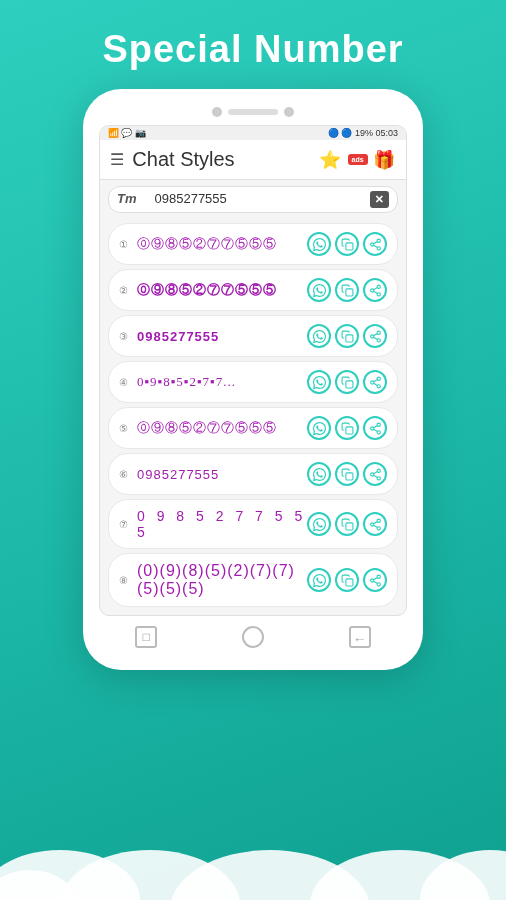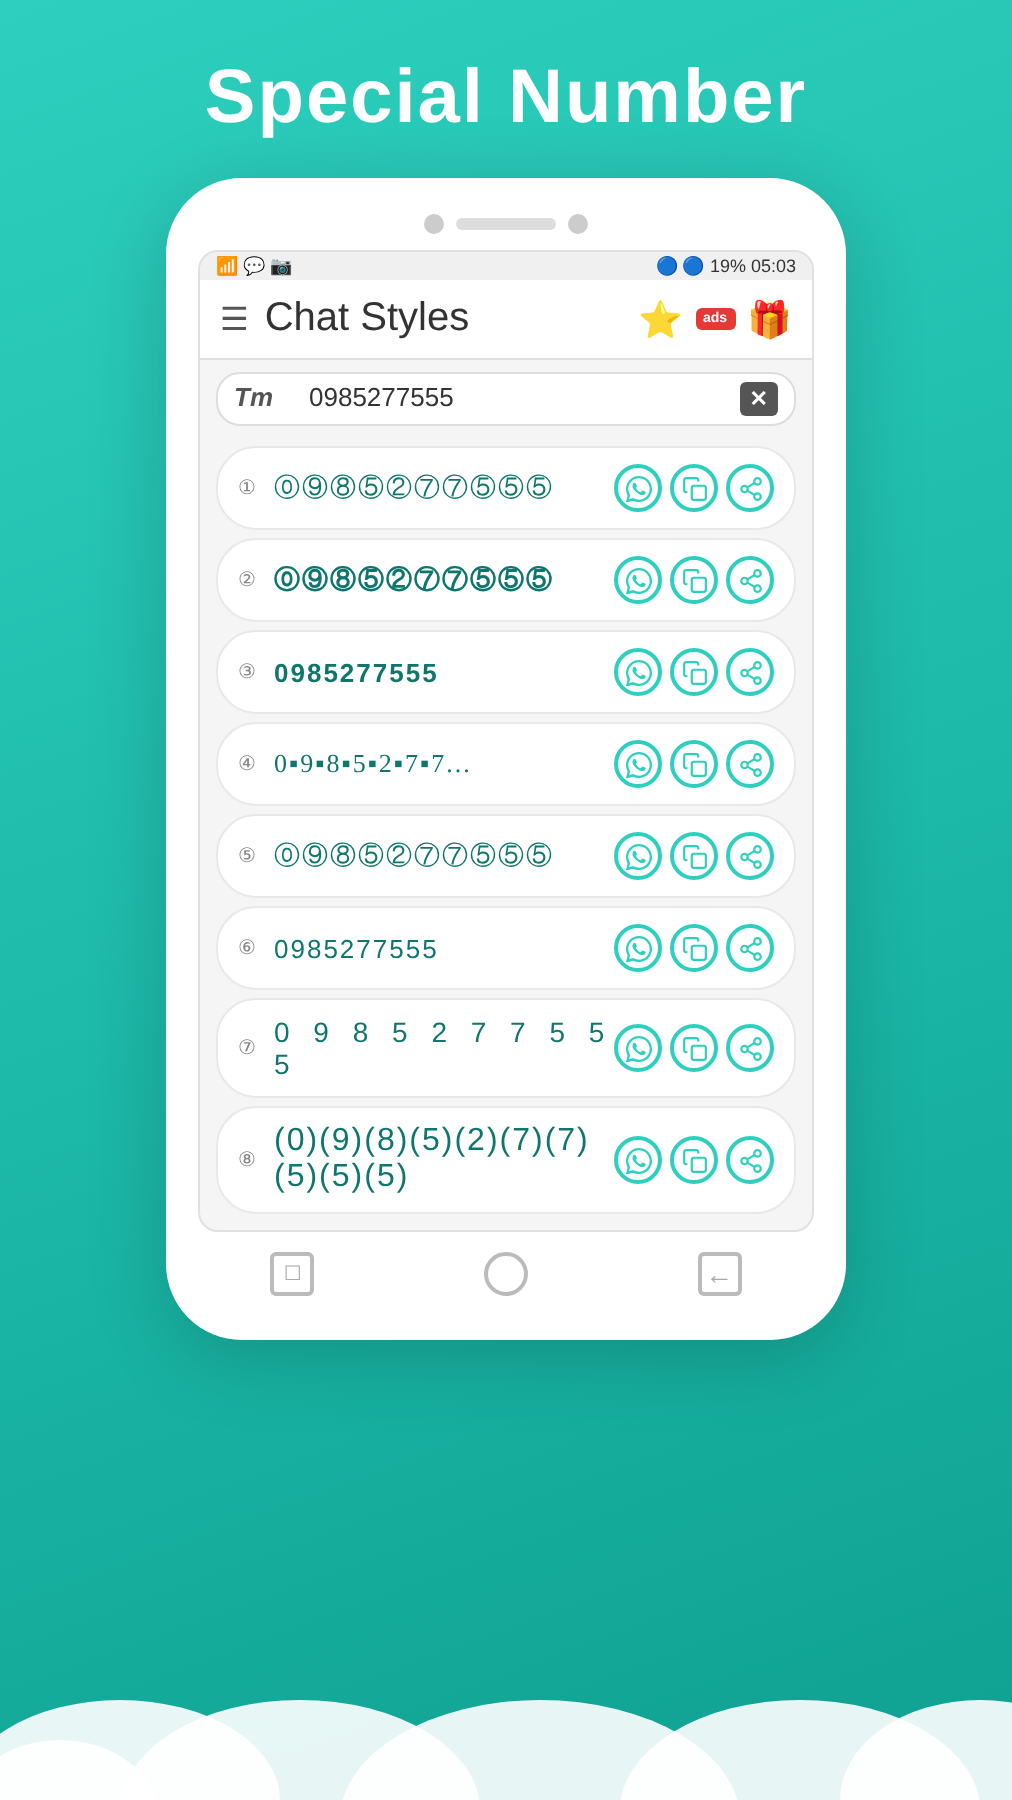--- a/index.html
+++ b/index.html
@@ -153,21 +153,21 @@
       align-items: center;
       gap: 6px;
     }
     .row-num {
       font-size: 10px;
       color: #888;
       min-width: 12px;
     }
     .row-text {
       font-size: 13px;
-      color: #0f766e;
+      color: #a21caf;
       letter-spacing: 1px;
     }
     .row-actions {
       display: flex;
       gap: 4px;
       align-items: center;
     }
     .action-btn {
       width: 24px;
       height: 24px;

